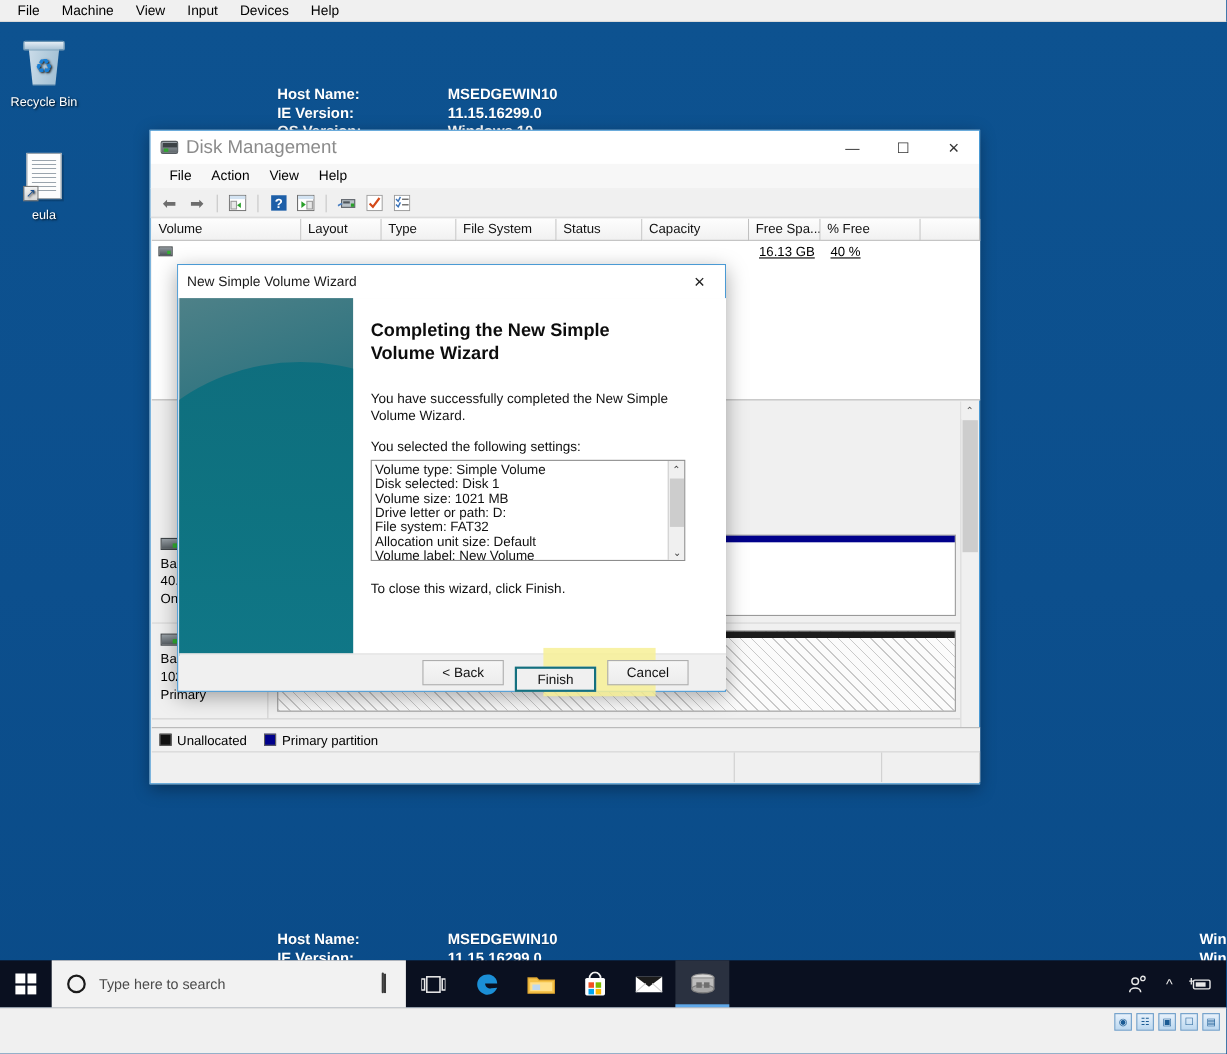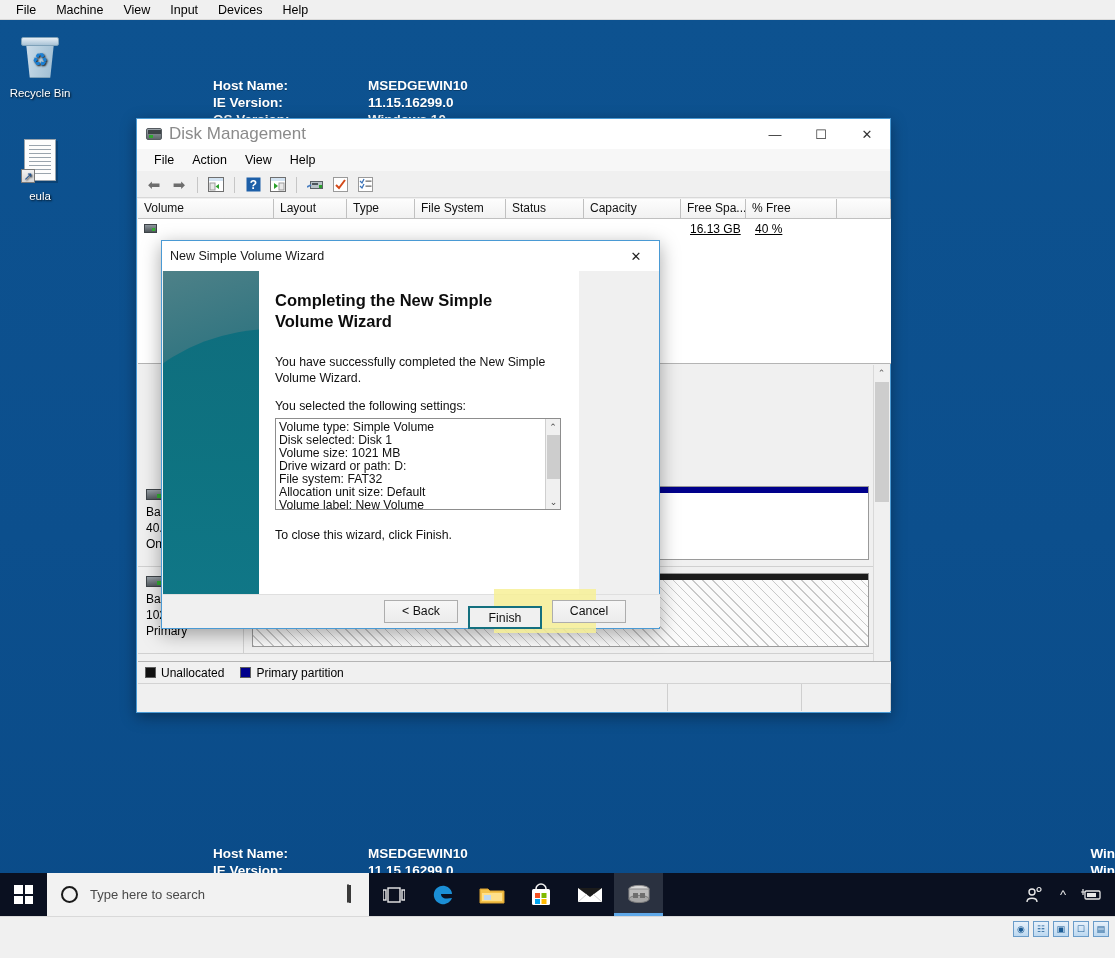--- a/index.html
+++ b/index.html
@@ -29,21 +29,21 @@
   }
 
   
   .bginfo {
     position: absolute;
     font-family: "Liberation Sans", sans-serif;
     font-weight: bold; font-size: 13.5px; color: #ffffff;
     line-height: 17px; white-space: nowrap;
     text-shadow: 0 1px 0 rgba(0,0,0,0.25);
   }
-  .bginfo .k { display: inline-block; width: 155px; }
+  .bginfo .k { display: inline-block; width: 155px; margin-left: 39px; }
   .bginfo-top { left: 213px; top: 57px; }
   .bginfo-bottom { left: 213px; top: 825px; }
   .bginfo-right {
     position: absolute; right: 0px; top: 825px;
     font-weight: bold; font-size: 13.5px; color: #ffffff; line-height: 17px;
     text-align: right; white-space: nowrap;
   }
 
   
   .desk-icon {
@@ -232,21 +232,21 @@
   }
   #wz-title {
     height: 30px; background: #fff; display: flex; align-items: center;
     position: relative; padding-left: 8px; font-size: 12.5px; color: #1a1a1a;
   }
   #wz-close {
     position: absolute; right: 0; top: 0; width: 46px; height: 30px;
     display: flex; align-items: center; justify-content: center; font-size: 13px; color: #222;
   }
 
-  #wz-body { position: absolute; left: 1px; top: 30px; width: 416px; height: 325px; background: #fff; display: flex; }
+  #wz-body { position: absolute; left: 1px; top: 30px; width: 497px; height: 325px; background: #fff; display: flex; }
   #wz-banner {
     width: 158px; height: 325px; position: relative; overflow: hidden;
     background: linear-gradient(160deg, #4e8188 0%, #2f7480 30%, #0f6e7d 60%, #0b6b7c 100%);
   }
   #wz-banner .arc {
     position: absolute; left: -70px; top: 58px; width: 360px; height: 330px;
     border-radius: 50%;
     background: linear-gradient(180deg, #0d6e7e 0%, #0e7381 40%, #11798a 100%);
     opacity: 0.96;
   }
@@ -557,21 +557,21 @@
       <div id="wz-content">
         <h1 id="wz-h1">Completing the New Simple Volume Wizard</h1>
         <p class="wz-p">You have successfully completed the New Simple Volume Wizard.</p>
         <p class="wz-p" style="margin-bottom:4px">You selected the following settings:</p>
 
         <div id="wz-listbox">
           <div class="rows">
             <div class="r">Volume type: Simple Volume</div>
             <div class="r">Disk selected: Disk 1</div>
             <div class="r">Volume size: 1021 MB</div>
-            <div class="r">Drive wizard or path: D:</div>
+            <div class="r">Drive letter or path: D:</div>
             <div class="r">File system: FAT32</div>
             <div class="r">Allocation unit size: Default</div>
             <div class="r">Volume label: New Volume</div>
 
           </div>
           <div class="lb-scroll">
             <div class="lb-arrow up">⌃</div>
             <div class="lb-thumb"></div>
             <div class="lb-arrow down">⌄</div>
           </div>

